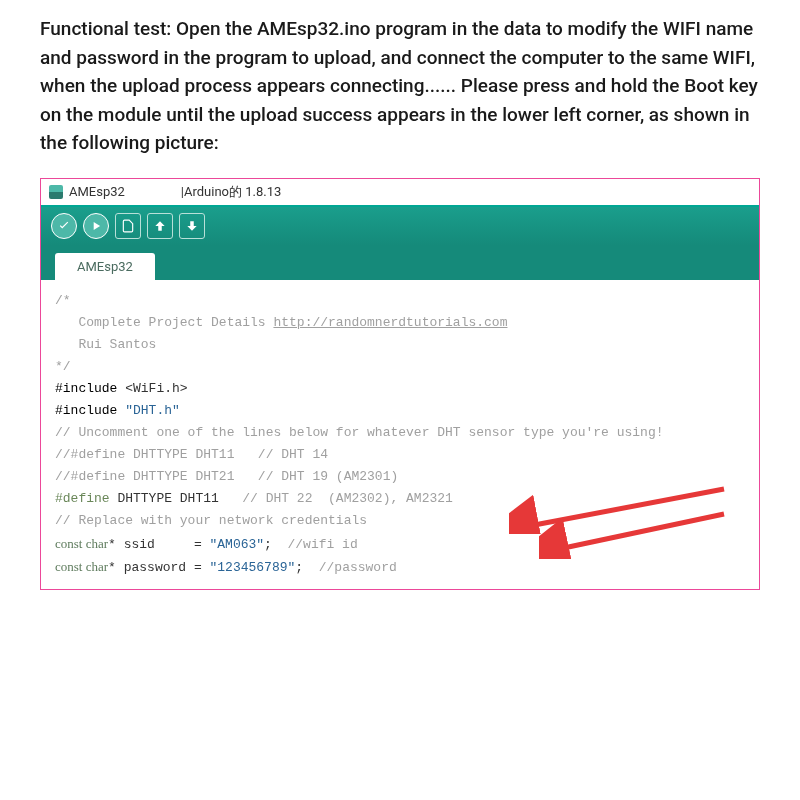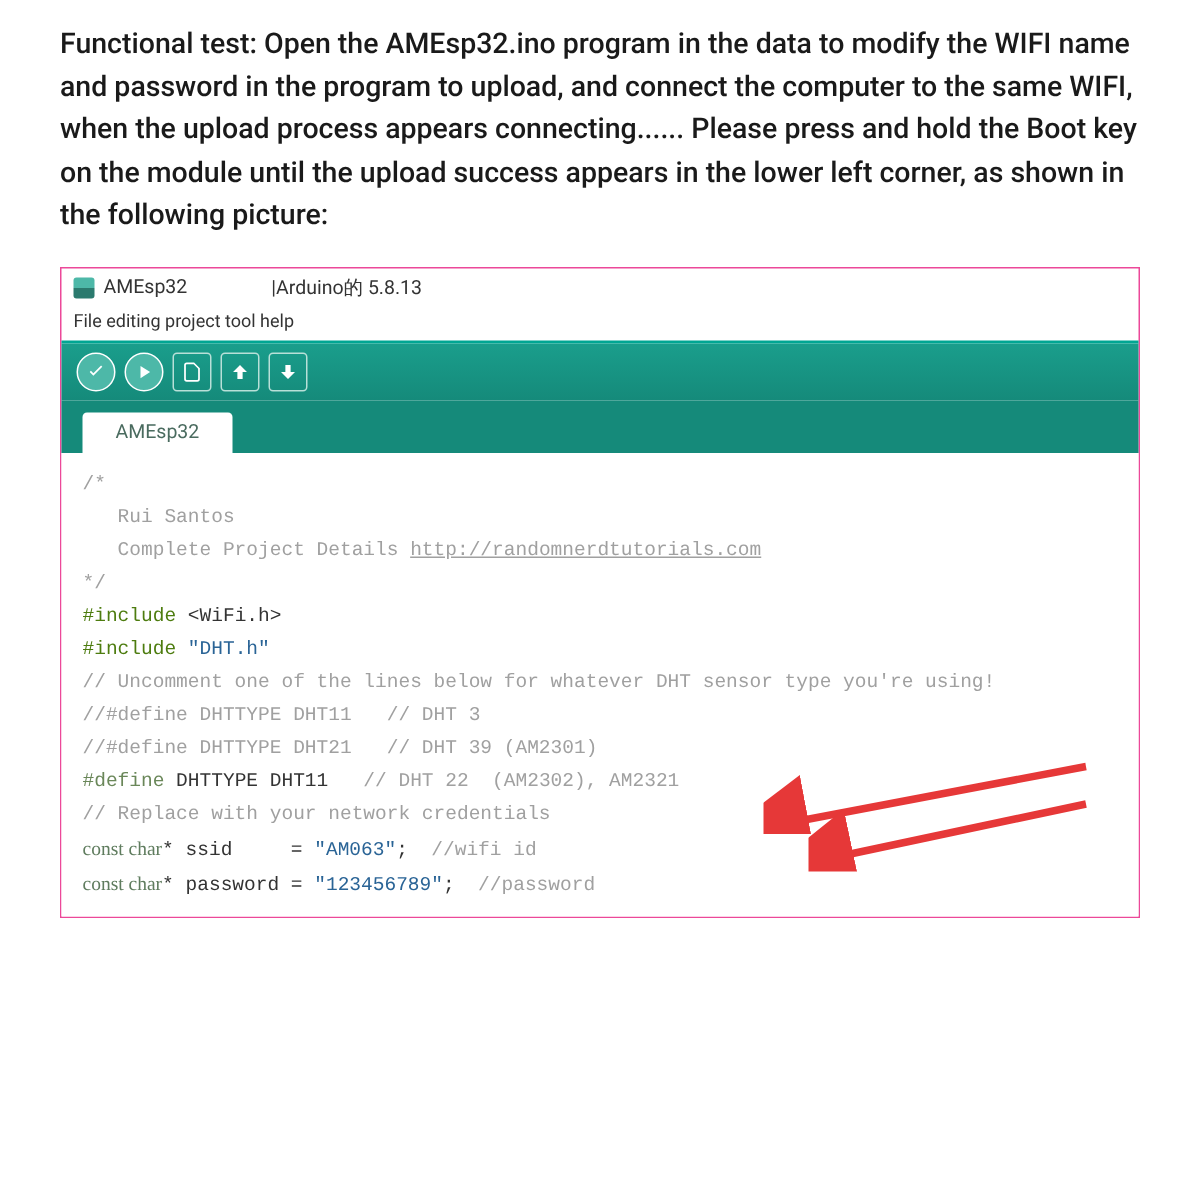--- a/index.html
+++ b/index.html
@@ -99,21 +99,21 @@
       background: #fff;
       position: relative;
     }
     .code-line {
       white-space: pre;
     }
     .c-comment { color: #a0a0a0; }
     .c-type { color: #5f7c5e; font-family: Liberation Serif, serif; }
     .c-string { color: #2a6496; }
     .c-link { text-decoration: underline; }
-    .c-include { color: #4d7c0f; }
+    .c-include { color: #000000; }
     .c-define { color: #6a8759; }
     .arrow {
       position: absolute;
       pointer-events: none;
     }
     .arrow1 {
       right: 30px;
       bottom: 55px;
     }
     .arrow2 {
@@ -123,23 +123,22 @@
   </style>
 </head>
 <body>
 
 <div class="instruction-text">Functional test: Open the AMEsp32.ino program in the data to modify the WIFI name and password in the program to upload, and connect the computer to the same WIFI, when the upload process appears connecting...... Please press and hold the Boot key on the module until the upload success appears in the lower left corner, as shown in the following picture:</div>
 
 <div class="ide-container">
   <div class="title-bar">
     <div class="ide-icon"></div>
     <span class="title-text">AMEsp32</span>
-    <span class="title-text" style="margin-left:50px;">|Arduino的 5.8.13</span>
-  </div>
-  <div class="menu-bar">File editing project tool help</div>
+    <span class="title-text" style="margin-left:50px;">|Arduino的 1.8.13</span>
+  </div>
   <div class="toolbar">
     <div class="toolbar-btn">
       <svg viewBox="0 0 24 24">
           <path d="M9 16.2l-4.2-4.2 1.4-1.4L9 13.4l8.8-8.8 1.4 1.4z"></path>
         </svg>
     </div>
     <div class="toolbar-btn">
       <svg viewBox="0 0 24 24">
           <path d="M8 5v14l11-7z"></path>
         </svg>
@@ -158,30 +157,30 @@
       <svg viewBox="0 0 24 24">
           <path d="M12 20l8-8h-5V4h-6v8H4z"></path>
         </svg>
     </div>
   </div>
   <div class="tab-bar">
     <div class="tab">AMEsp32</div>
   </div>
   <div class="code-area">
     <div class="code-line"><span class="c-comment">/*</span></div>
+    <div class="code-line"><span class="c-comment">   Complete Project Details </span><span class="c-comment c-link">http://randomnerdtutorials.com</span></div>
     <div class="code-line"><span class="c-comment">   Rui Santos</span></div>
-    <div class="code-line"><span class="c-comment">   Complete Project Details </span><span class="c-comment c-link">http://randomnerdtutorials.com</span></div>
     <div class="code-line"><span class="c-comment">*/</span></div>
     <div class="code-line"></div>
     <div class="code-line"><span class="c-include">#include </span><span style="color:#333;">&lt;WiFi.h&gt;</span></div>
     <div class="code-line"><span class="c-include">#include </span><span class="c-string">"DHT.h"</span></div>
     <div class="code-line"></div>
     <div class="code-line"><span class="c-comment">// Uncomment one of the lines below for whatever DHT sensor type you're using!</span></div>
-    <div class="code-line"><span class="c-comment">//#define DHTTYPE DHT11   // DHT 3</span></div>
-    <div class="code-line"><span class="c-comment">//#define DHTTYPE DHT21   // DHT 39 (AM2301)</span></div>
+    <div class="code-line"><span class="c-comment">//#define DHTTYPE DHT11   // DHT 14</span></div>
+    <div class="code-line"><span class="c-comment">//#define DHTTYPE DHT21   // DHT 19 (AM2301)</span></div>
     <div class="code-line"><span class="c-define">#define</span><span> DHTTYPE DHT11   </span><span class="c-comment">// DHT 22  (AM2302), AM2321</span></div>
     <div class="code-line"></div>
     <div class="code-line"><span class="c-comment">// Replace with your network credentials</span></div>
     <div class="code-line"><span class="c-type">const</span><span class="c-type"> char</span><span>* ssid     = </span><span class="c-string">"AM063"</span><span>;  </span><span class="c-comment">//wifi id</span></div>
     <div class="code-line"><span class="c-type">const</span><span class="c-type"> char</span><span>* password = </span><span class="c-string">"123456789"</span><span>;  </span><span class="c-comment">//password</span></div>
 
     <svg class="arrow arrow1" width="220" height="50" viewBox="0 0 220 50">
       <defs>
         <marker id="ah1" markerWidth="12" markerHeight="12" refX="2" refY="6" orient="auto">
           <path d="M0,0 L0,12 L12,6 z" fill="#e63838"></path>

